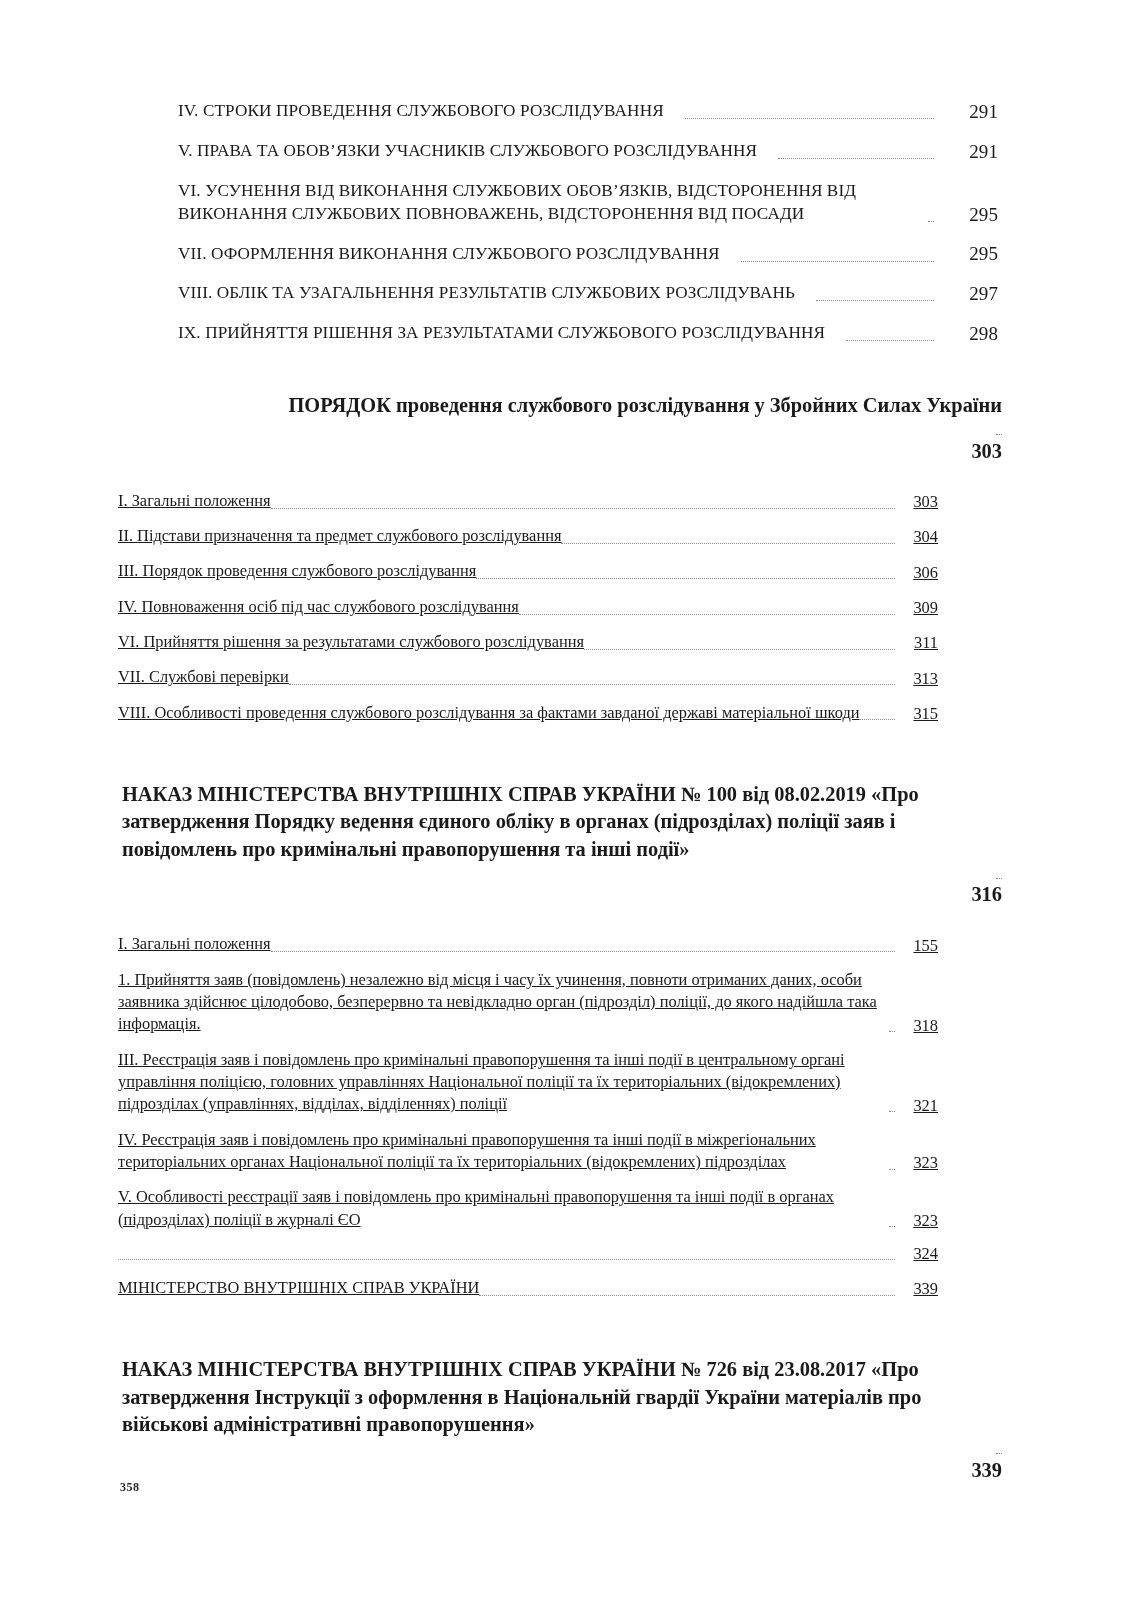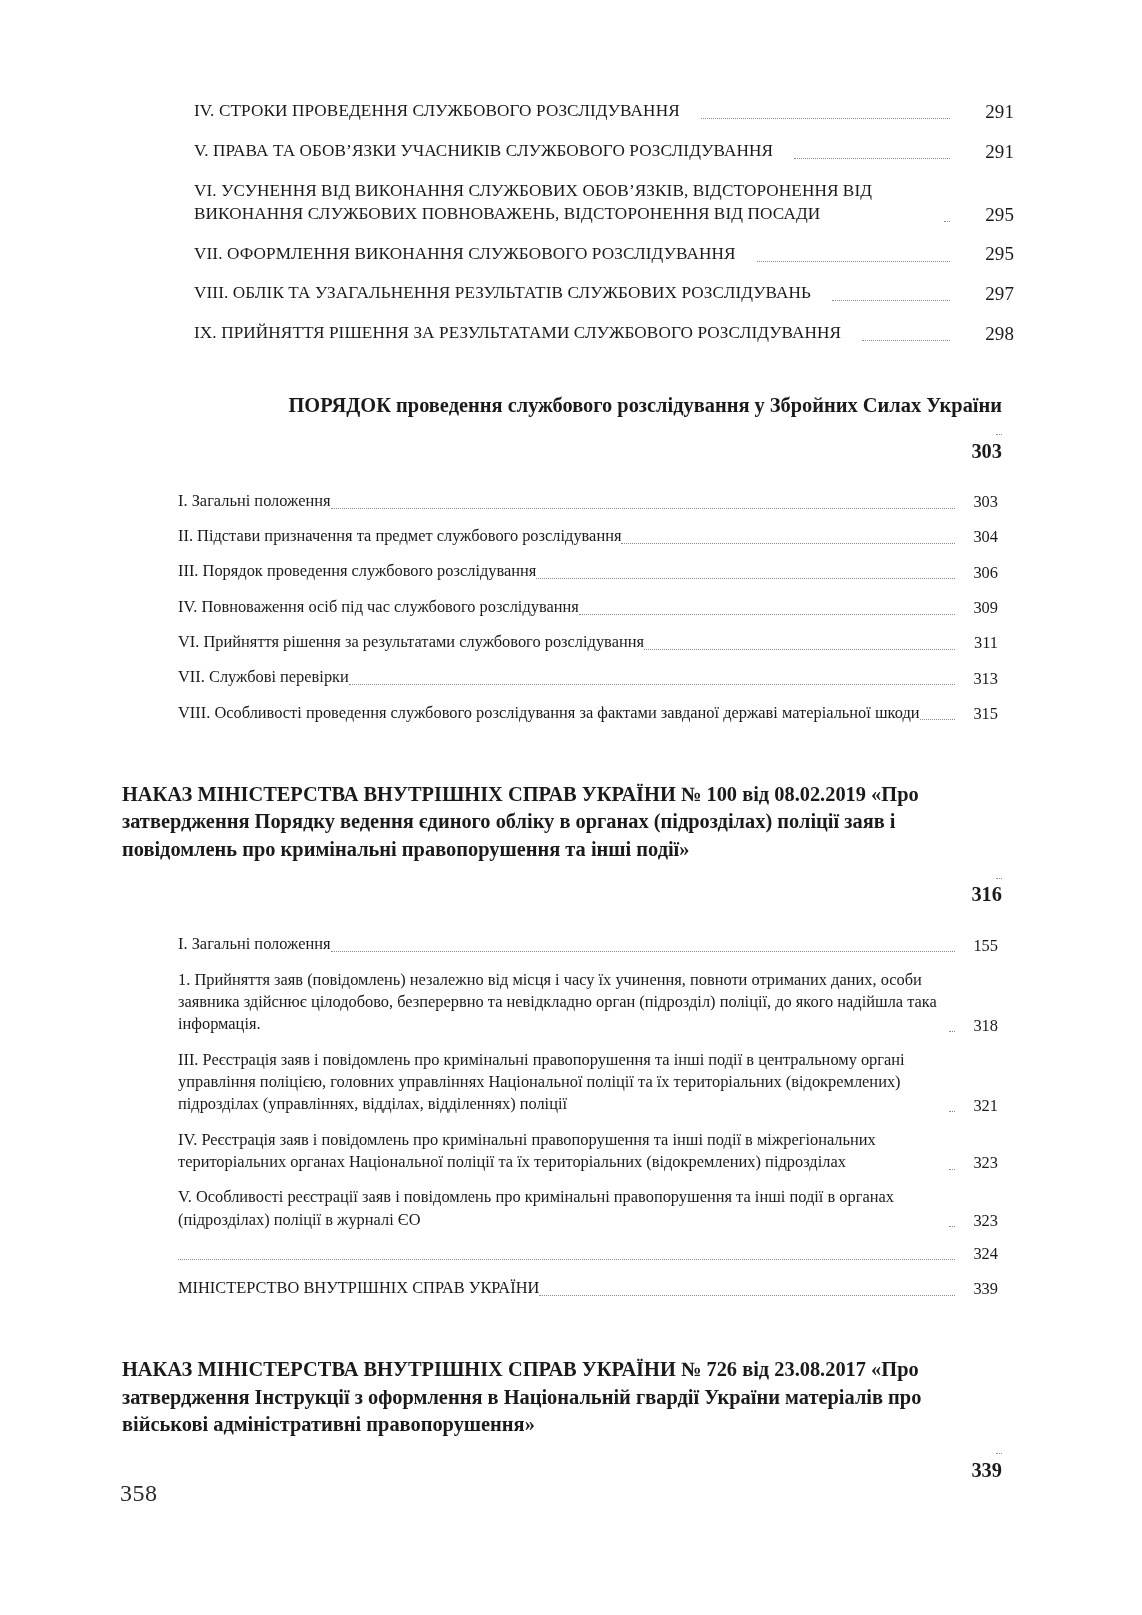--- a/index.html
+++ b/index.html
@@ -62,21 +62,21 @@
     text-align: right;
     padding-left: 1px;
     white-space: nowrap;
     min-width: 42px;
   }
 
   
 
   
   .lvl-caps {
-    margin-left: 76px;
+    margin-left: 60px;
     width: calc(100% - 60px);
     font-size: 17.2px;
     letter-spacing: 0.1px;
     text-transform: none;
     margin-bottom: 17px;
     gap: 21px;
   }
   .lvl-caps .txt { line-height: 1.33; }
   .lvl-caps .pg { font-size: 19px; }
 
@@ -87,41 +87,42 @@
     font-weight: bold;
     font-size: 20.4px;
     margin-bottom: 13px;
     flex-direction: column;
   }
   .lvl-head .txt { line-height: 1.34; }
   .lvl-head .pg { font-weight: bold; font-size: 20.4px; }
 
   
   .lvl-sub {
-    margin-left: 60px;
     width: calc(100% - 60px);
     font-size: 16.4px;
     margin-bottom: 13px;
+    text-decoration: underline;
   }
   .lvl-sub .txt { line-height: 1.36; }
   .lvl-sub .pg { font-size: 16.4px; }
 
   
   .gap-lg { height: 30px; }
   .gap-md { height: 14px; }
   .gap-xl { height: 44px; }
 
   
   .folio {
     position: absolute;
     left: 120px;
     top: 1480px;
-    font-size: 24px;
+    font-size: 12px;
     color: #2a2a2a;
     letter-spacing: 0.5px;
+    font-weight: bold;
   }
 </style>
 </head>
 <body>
 
 <div class="page">
 
   <div class="toc" id="toc-root">
       <div class="entry lvl-caps">
         <span class="txt">IV. СТРОКИ ПРОВЕДЕННЯ СЛУЖБОВОГО РОЗСЛІДУВАННЯ</span>

